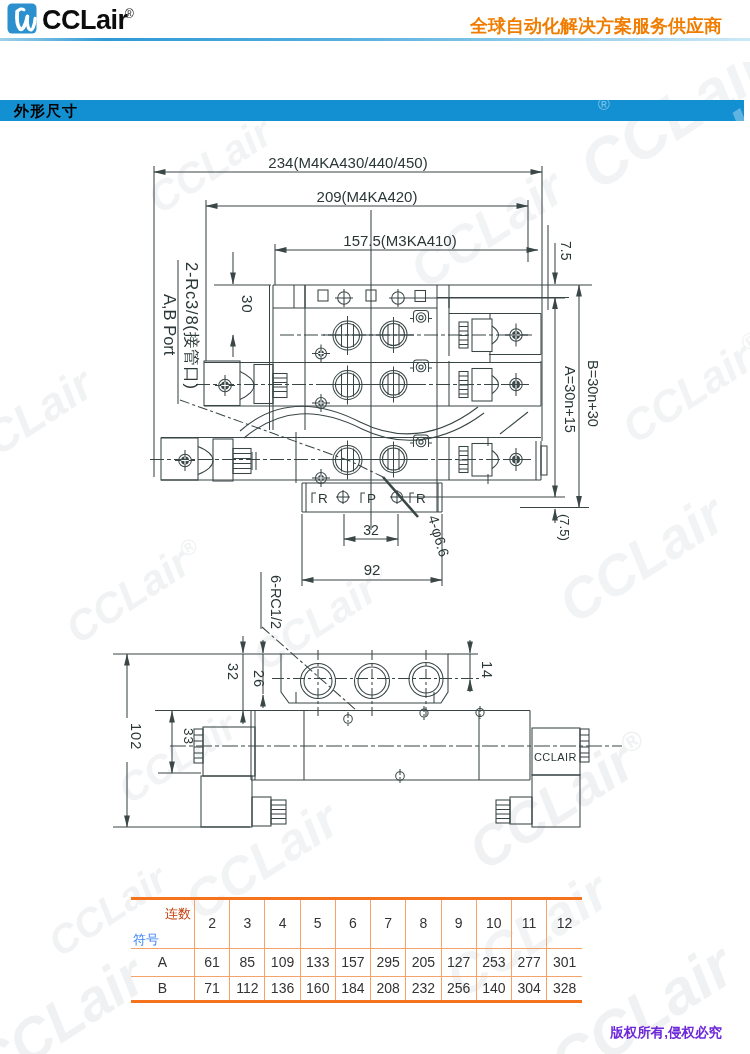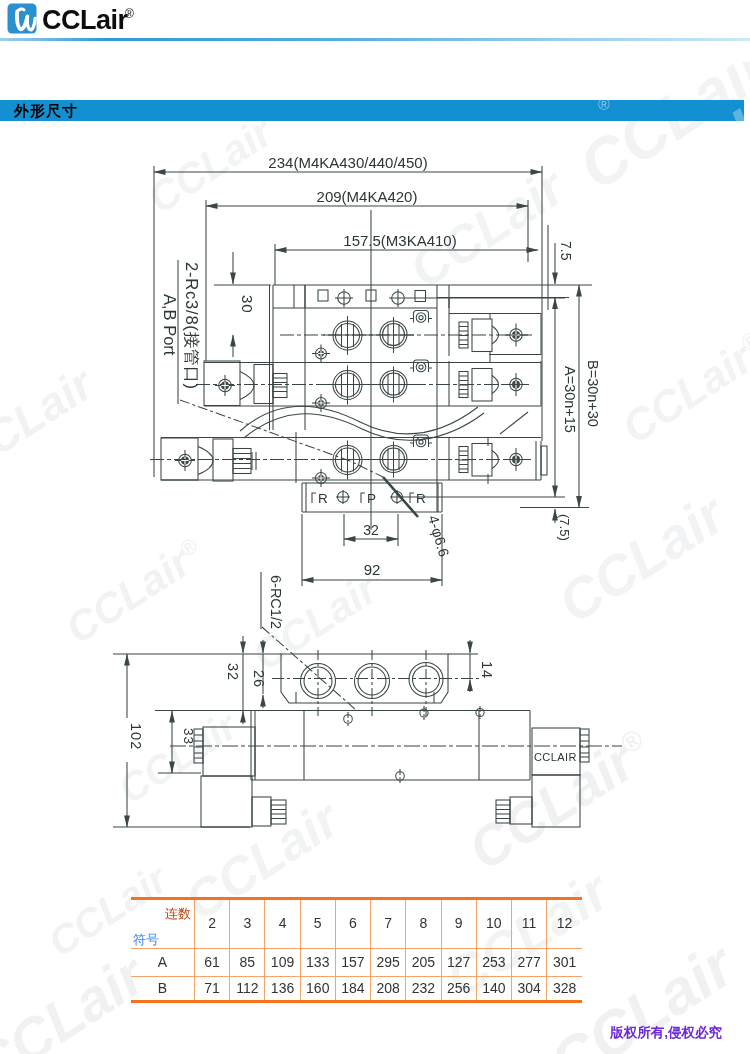--- a/index.html
+++ b/index.html
@@ -449,20 +449,21 @@
       <path d="M10.5,8.5 C12.5,5.8 15,5.2 17,6.8" stroke-width="3"></path>
       <path d="M10.2,8.5 C9.6,16 10.6,23.5 13,25.8 C15.4,28 18.6,22.5 20.4,13.5" stroke-width="3.8"></path>
       <path d="M20.4,13.5 C20,20 20.8,25.3 23,26.7 C25.2,28 27.4,23.5 28.2,15.5" stroke-width="3.3"></path>
     </g>
   </svg>
 
   <div class="abs" style="left:42px;top:5px;font-size:27px;font-weight:bold;color:#0d0d0d;letter-spacing:-0.5px;">CCLair</div>
 
   <div class="abs" style="left:125px;top:7px;font-size:12px;color:#222;">®</div>
 
+  <div class="abs" style="left:0;top:14px;width:722px;text-align:right;font-size:18px;font-weight:bold;color:#f07d00;">全球自动化解决方案服务供应商</div>
 
   <div class="abs" style="left:0;top:38px;width:750px;height:2.5px;background:linear-gradient(to right,#9fd0ea 0%,#2e9ad6 14%,#55aede 45%,#cde9f7 100%);"></div>
 </div>
 
 <div class="abs" style="left:0;top:100px;width:744px;height:21px;background:#1390d2;z-index:2;overflow:hidden;">
 
   <div class="abs" style="left:598px;top:-4px;font-size:16px;color:rgba(255,255,255,0.45);">®</div>
   <div class="abs" style="left:688px;top:-12px;font-size:62px;font-weight:bold;font-style:italic;color:rgba(255,255,255,0.32);transform:rotate(-33deg);">CLai</div>
 
   <div class="abs" style="left:14px;top:2px;font-size:15px;font-weight:bold;color:#000000;letter-spacing:1px;">外形尺寸</div>

